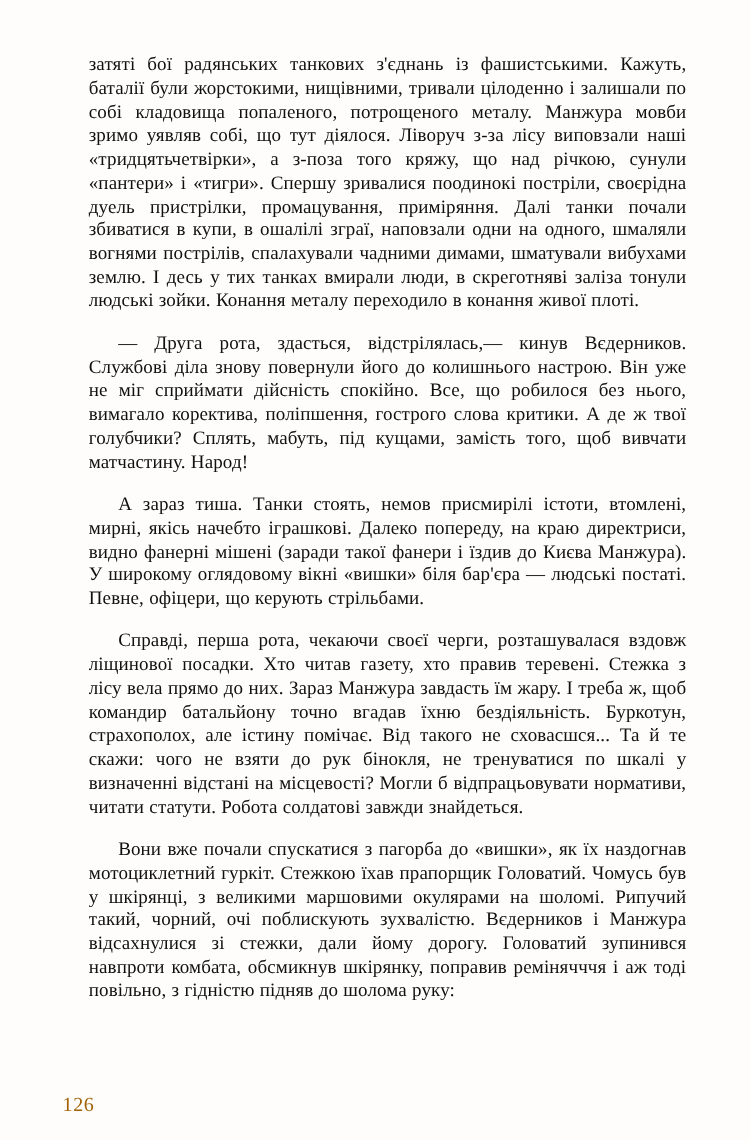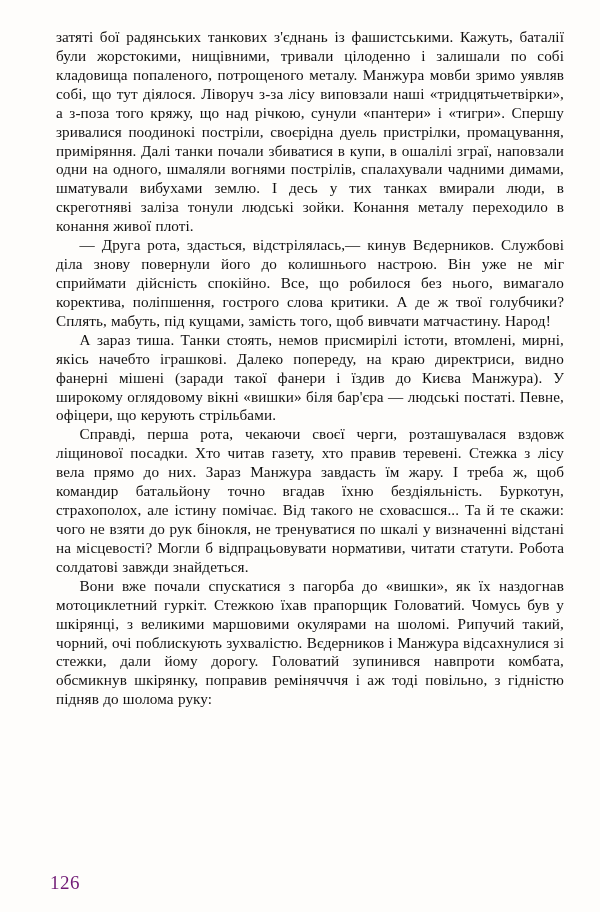--- a/index.html
+++ b/index.html
@@ -24,34 +24,34 @@
   }
   .body-text {
     font-size: 15.2px;
     line-height: 1.245;
     text-align: justify;
     text-justify: inter-word;
     letter-spacing: 0.1px;
     word-spacing: 0.3px;
   }
   .para {
-    margin: 0;
+    margin: 15px;
     text-indent: 1.55em;
     hyphens: manual;
   }
   .para.first {
     text-indent: 0;
   }
   .folio {
     position: absolute;
     left: 50px;
     bottom: 18px;
-    font-size: 19px;
+    font-size: 16px;
     letter-spacing: 0.5px;
-    color: #701a75;
+    color: #a16207;
   }
 </style>
 </head>
 <body>
 
 <div id="page">
   <div class="body-text">
     <p class="para first">затяті бої радянських танкових з'єднань із фашистськими. Кажуть, баталії були жорстокими, нищівними, тривали цілоденно і залишали по собі кладовища попаленого, потрощеного металу. Манжура мовби зримо уявляв собі, що тут діялося. Ліворуч з-за лісу виповзали наші «тридцятьчетвірки», а з-поза того кряжу, що над річкою, сунули «пантери» і «тигри». Спершу зривалися поодинокі постріли, своєрідна дуель пристрілки, промацування, приміряння. Далі танки почали збиватися в купи, в ошалілі зграї, наповзали одни на одного, шмаляли вогнями пострілів, спалахували чадними димами, шматували вибухами землю. І десь у тих танках вмирали люди, в скреготняві заліза тонули людські зойки. Конання металу переходило в конання живої плоті.</p>
     <p class="para">— Друга рота, здасться, відстрілялась,— кинув Вєдерников. Службові діла знову повернули його до колишнього настрою. Він уже не міг сприймати дійсність спокійно. Все, що робилося без нього, вимагало коректива, поліпшення, гострого слова критики. А де ж твої голубчики? Сплять, мабуть, під кущами, замість того, щоб вивчати матчастину. Народ!</p>
     <p class="para">А зараз тиша. Танки стоять, немов присмирілі істоти, втомлені, мирні, якісь начебто іграшкові. Далеко попереду, на краю директриси, видно фанерні мішені (заради такої фанери і їздив до Києва Манжура). У широкому оглядовому вікні «вишки» біля бар'єра — людські постаті. Певне, офіцери, що керують стрільбами.</p>

